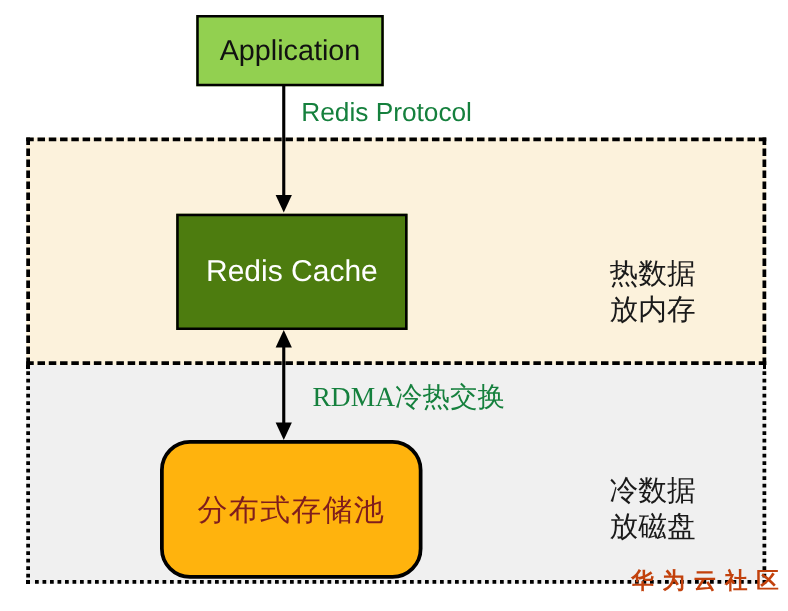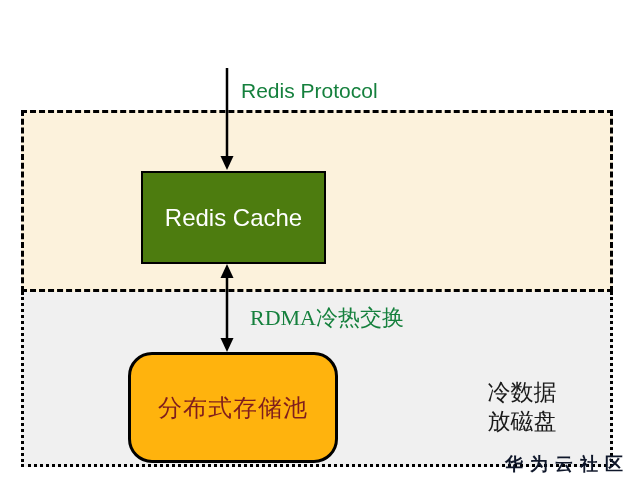--- a/index.html
+++ b/index.html
@@ -102,38 +102,45 @@
   }
 
   .watermark {
     position: absolute;
     right: 0px; top: 452px;
     z-index: 5;
     font-family: Liberation Sans, sans-serif;
     font-size: 18px;
     font-weight: bold;
     letter-spacing: 7px;
-    color: #0f172a;
+    color: #c2410c;
     white-space: nowrap;
   }
 </style>
 </head>
 <body>
 
 <div class="canvas">
 
   <div class="zone hot"></div>
 
   <div class="zone cold"></div>
 
+  <div class="zone-label hot-label">
+    <div>热数据</div>
+    <div>放内存</div>
+  </div>
   <div class="zone-label cold-label">
     <div>冷数据</div>
     <div>放磁盘</div>
   </div>
 
+  <div class="box app">
+    <span>Application</span>
+  </div>
   <div class="box cache">
     <span>Redis Cache</span>
   </div>
   <div class="box pool">
     <span>分布式存储池</span>
   </div>
 
   <div class="edge-label redis-protocol">Redis Protocol</div>
   <div class="edge-label rdma">RDMA冷热交换</div>
 

